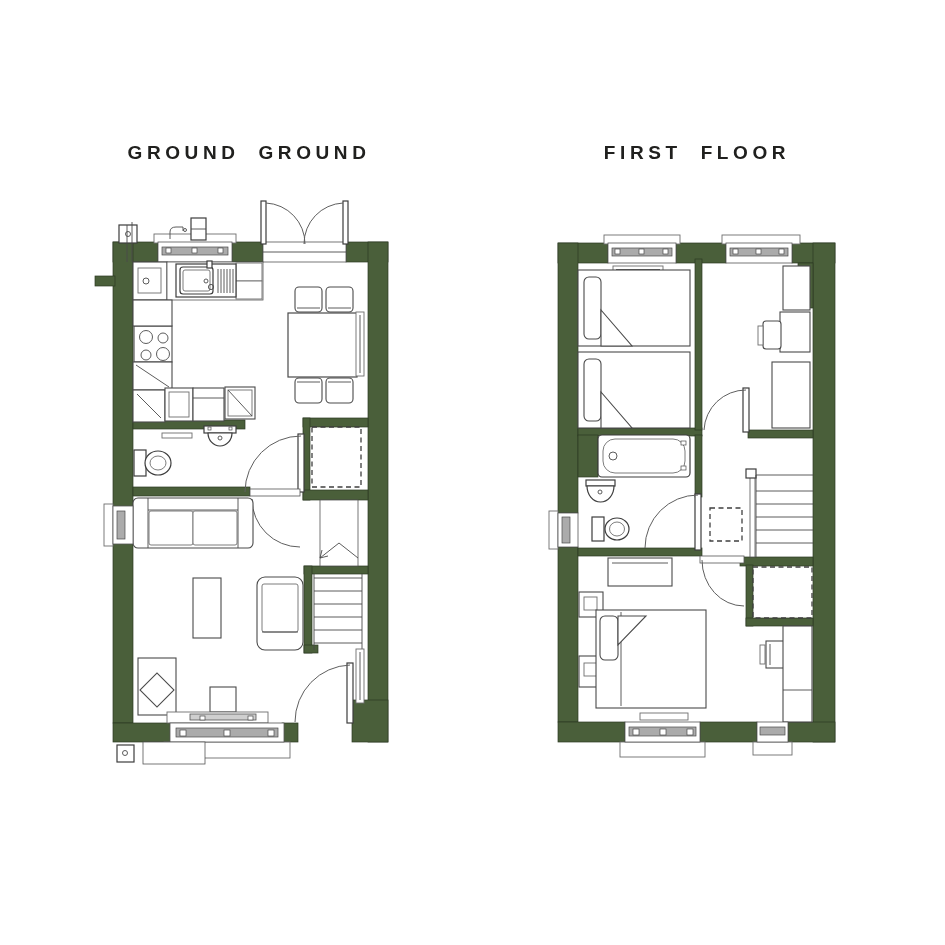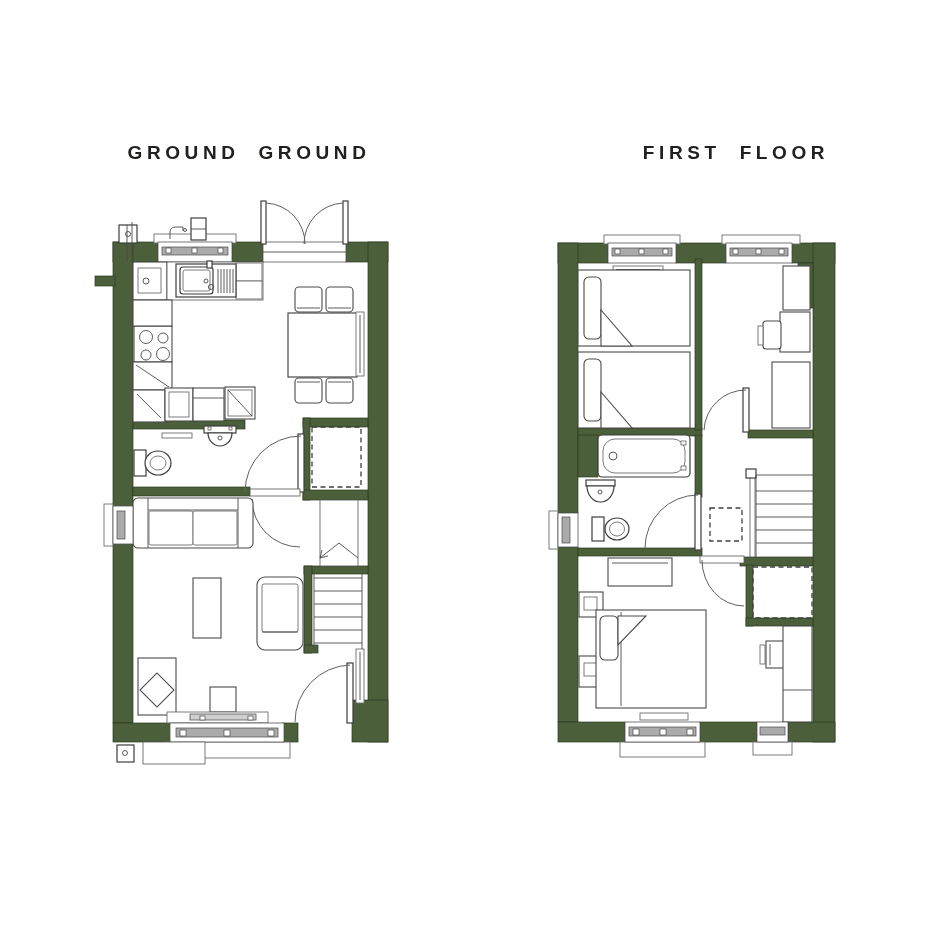--- a/index.html
+++ b/index.html
@@ -9,21 +9,21 @@
     --fixture-gray:#ababab;
     --background:#ffffff;
   }
   html,body{margin:0;padding:0;background:var(--background);}
   .canvas{position:relative;width:945px;height:945px;background:var(--background);
           font-family:"Liberation Sans",sans-serif;overflow:hidden;}
   .title{position:absolute;top:142px;transform:translateX(-50%);
          font-size:19px;font-weight:700;letter-spacing:4.6px;word-spacing:9px;
          color:var(--ink);white-space:nowrap;}
   .t-ground{left:249px;}
-  .t-first{left:736px;}
+  .t-first{left:697px;}
   svg.plan{position:absolute;left:0;top:0;}
   .wall{fill:var(--wall-green);stroke:#2c3a23;stroke-width:.7;}
   .furn{fill:#fff;stroke:var(--line-dark);stroke-width:1.1;}
   .tbl{fill:none;stroke:var(--line-dark);stroke-width:1.2;}
   .thin{fill:#fff;stroke:#6e6e6e;stroke-width:.9;}
   .ln{stroke:var(--line-dark);stroke-width:.9;fill:none;}
   .arc{stroke:#5f5f5f;stroke-width:1;fill:none;}
   .dash{fill:none;stroke:#3f3f3f;stroke-width:1.3;stroke-dasharray:5 3.5;}
   .glaz{fill:var(--fixture-gray);stroke:var(--line-dark);stroke-width:.7;}
   .sq{fill:#fff;stroke:var(--line-dark);stroke-width:.7;}

